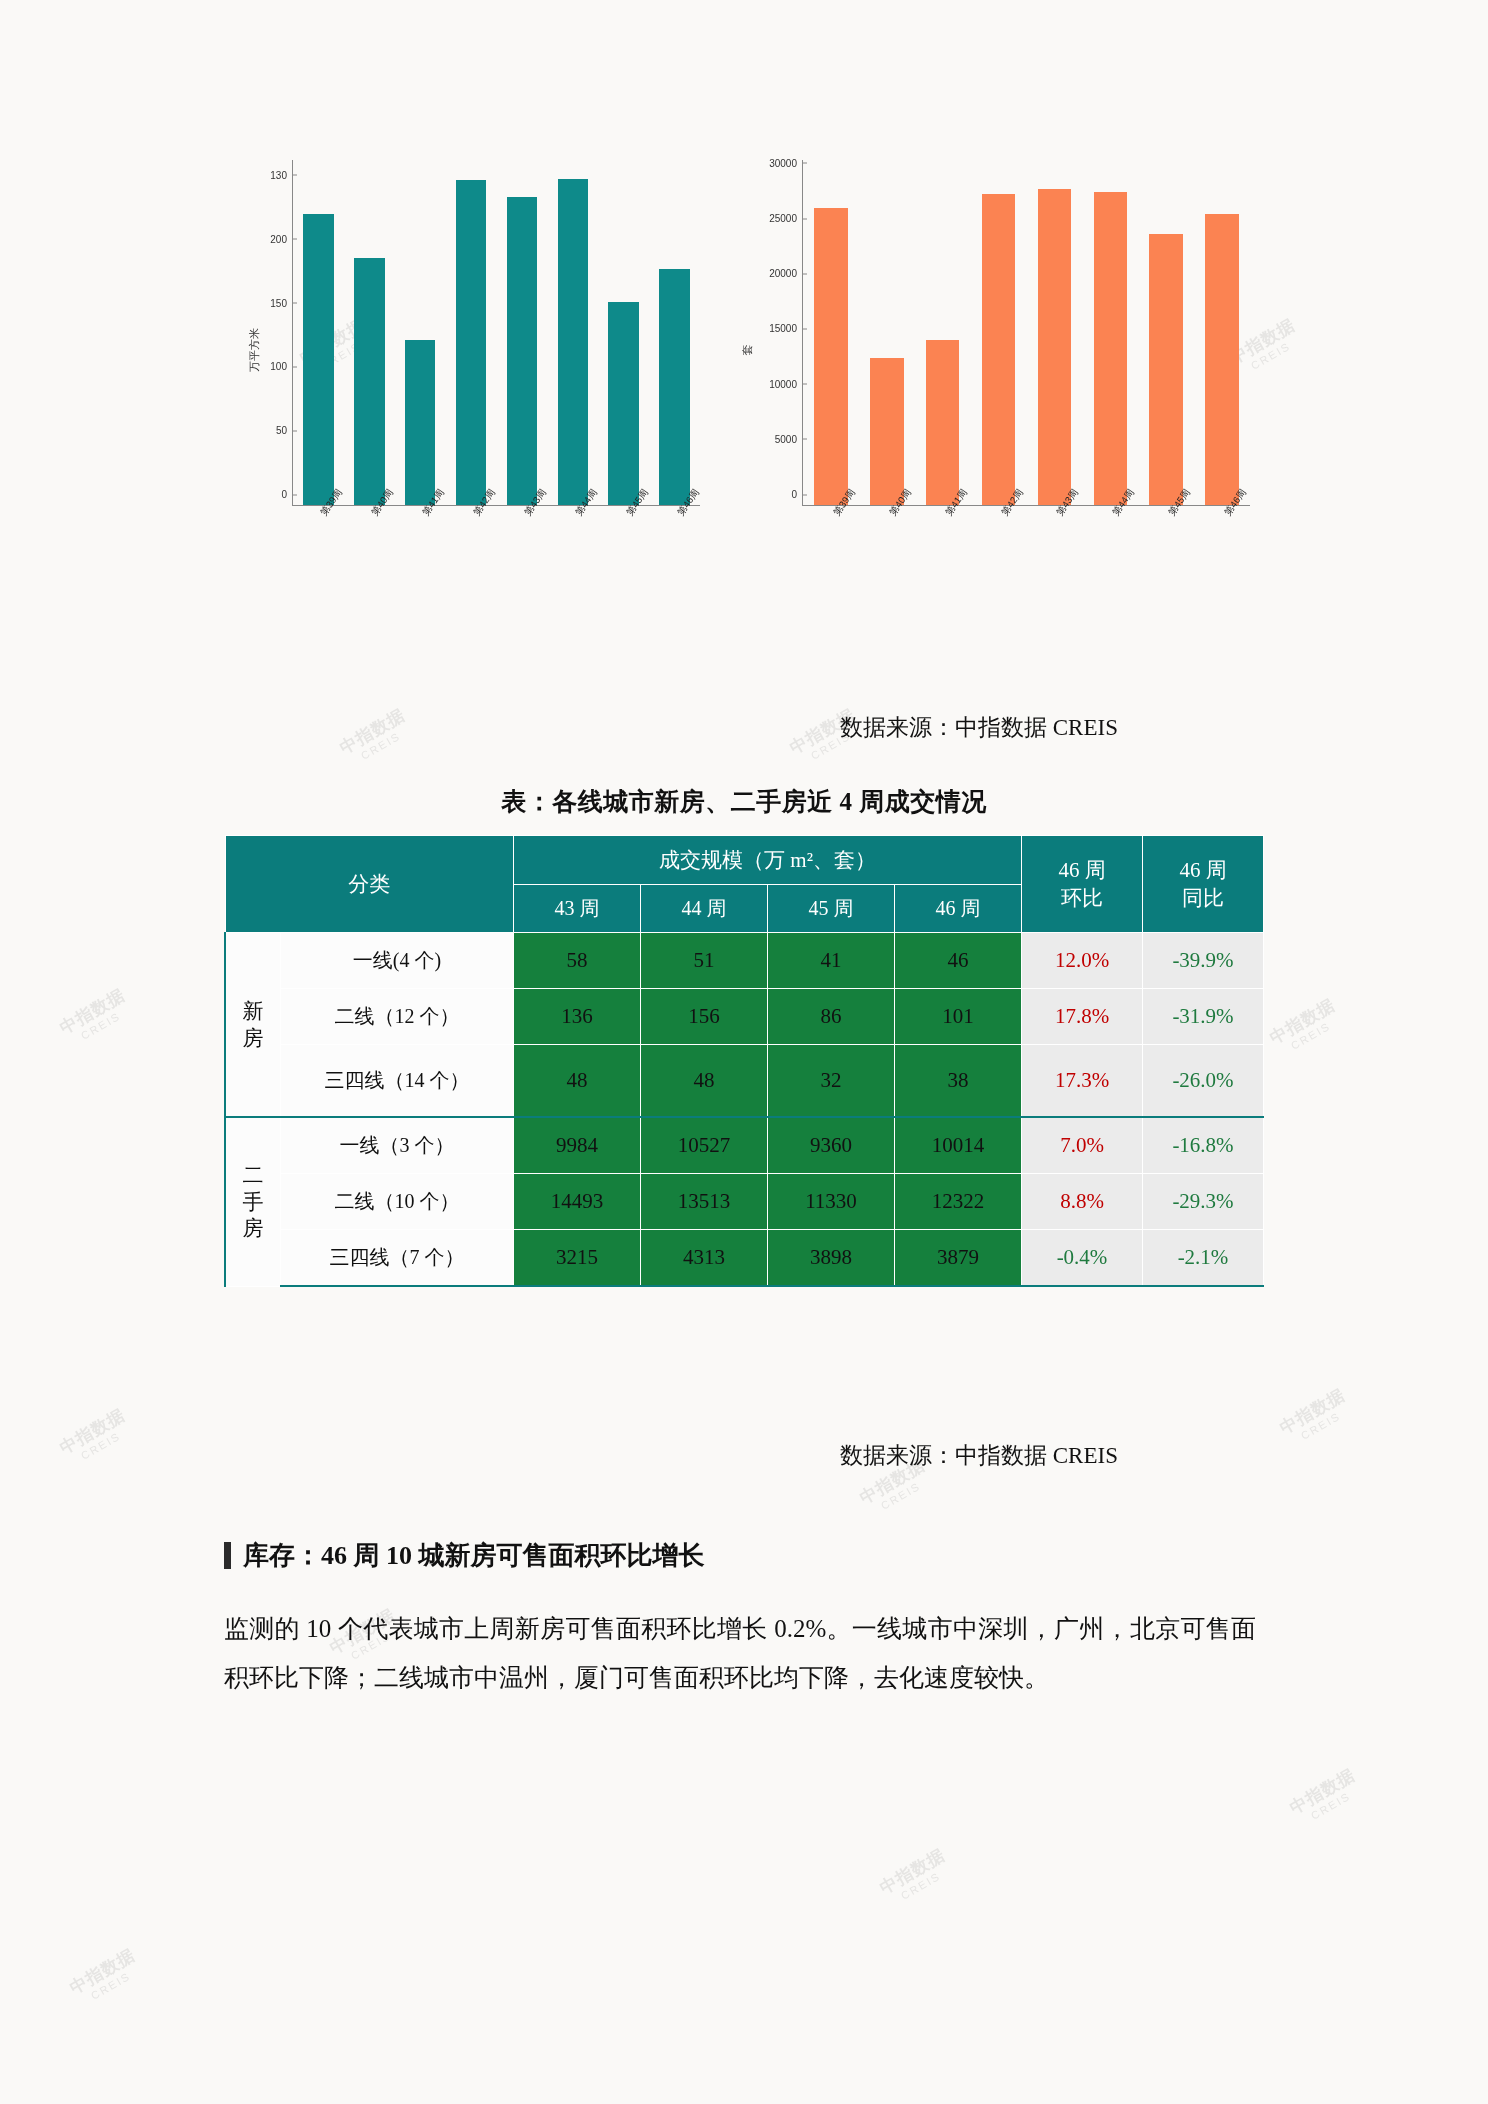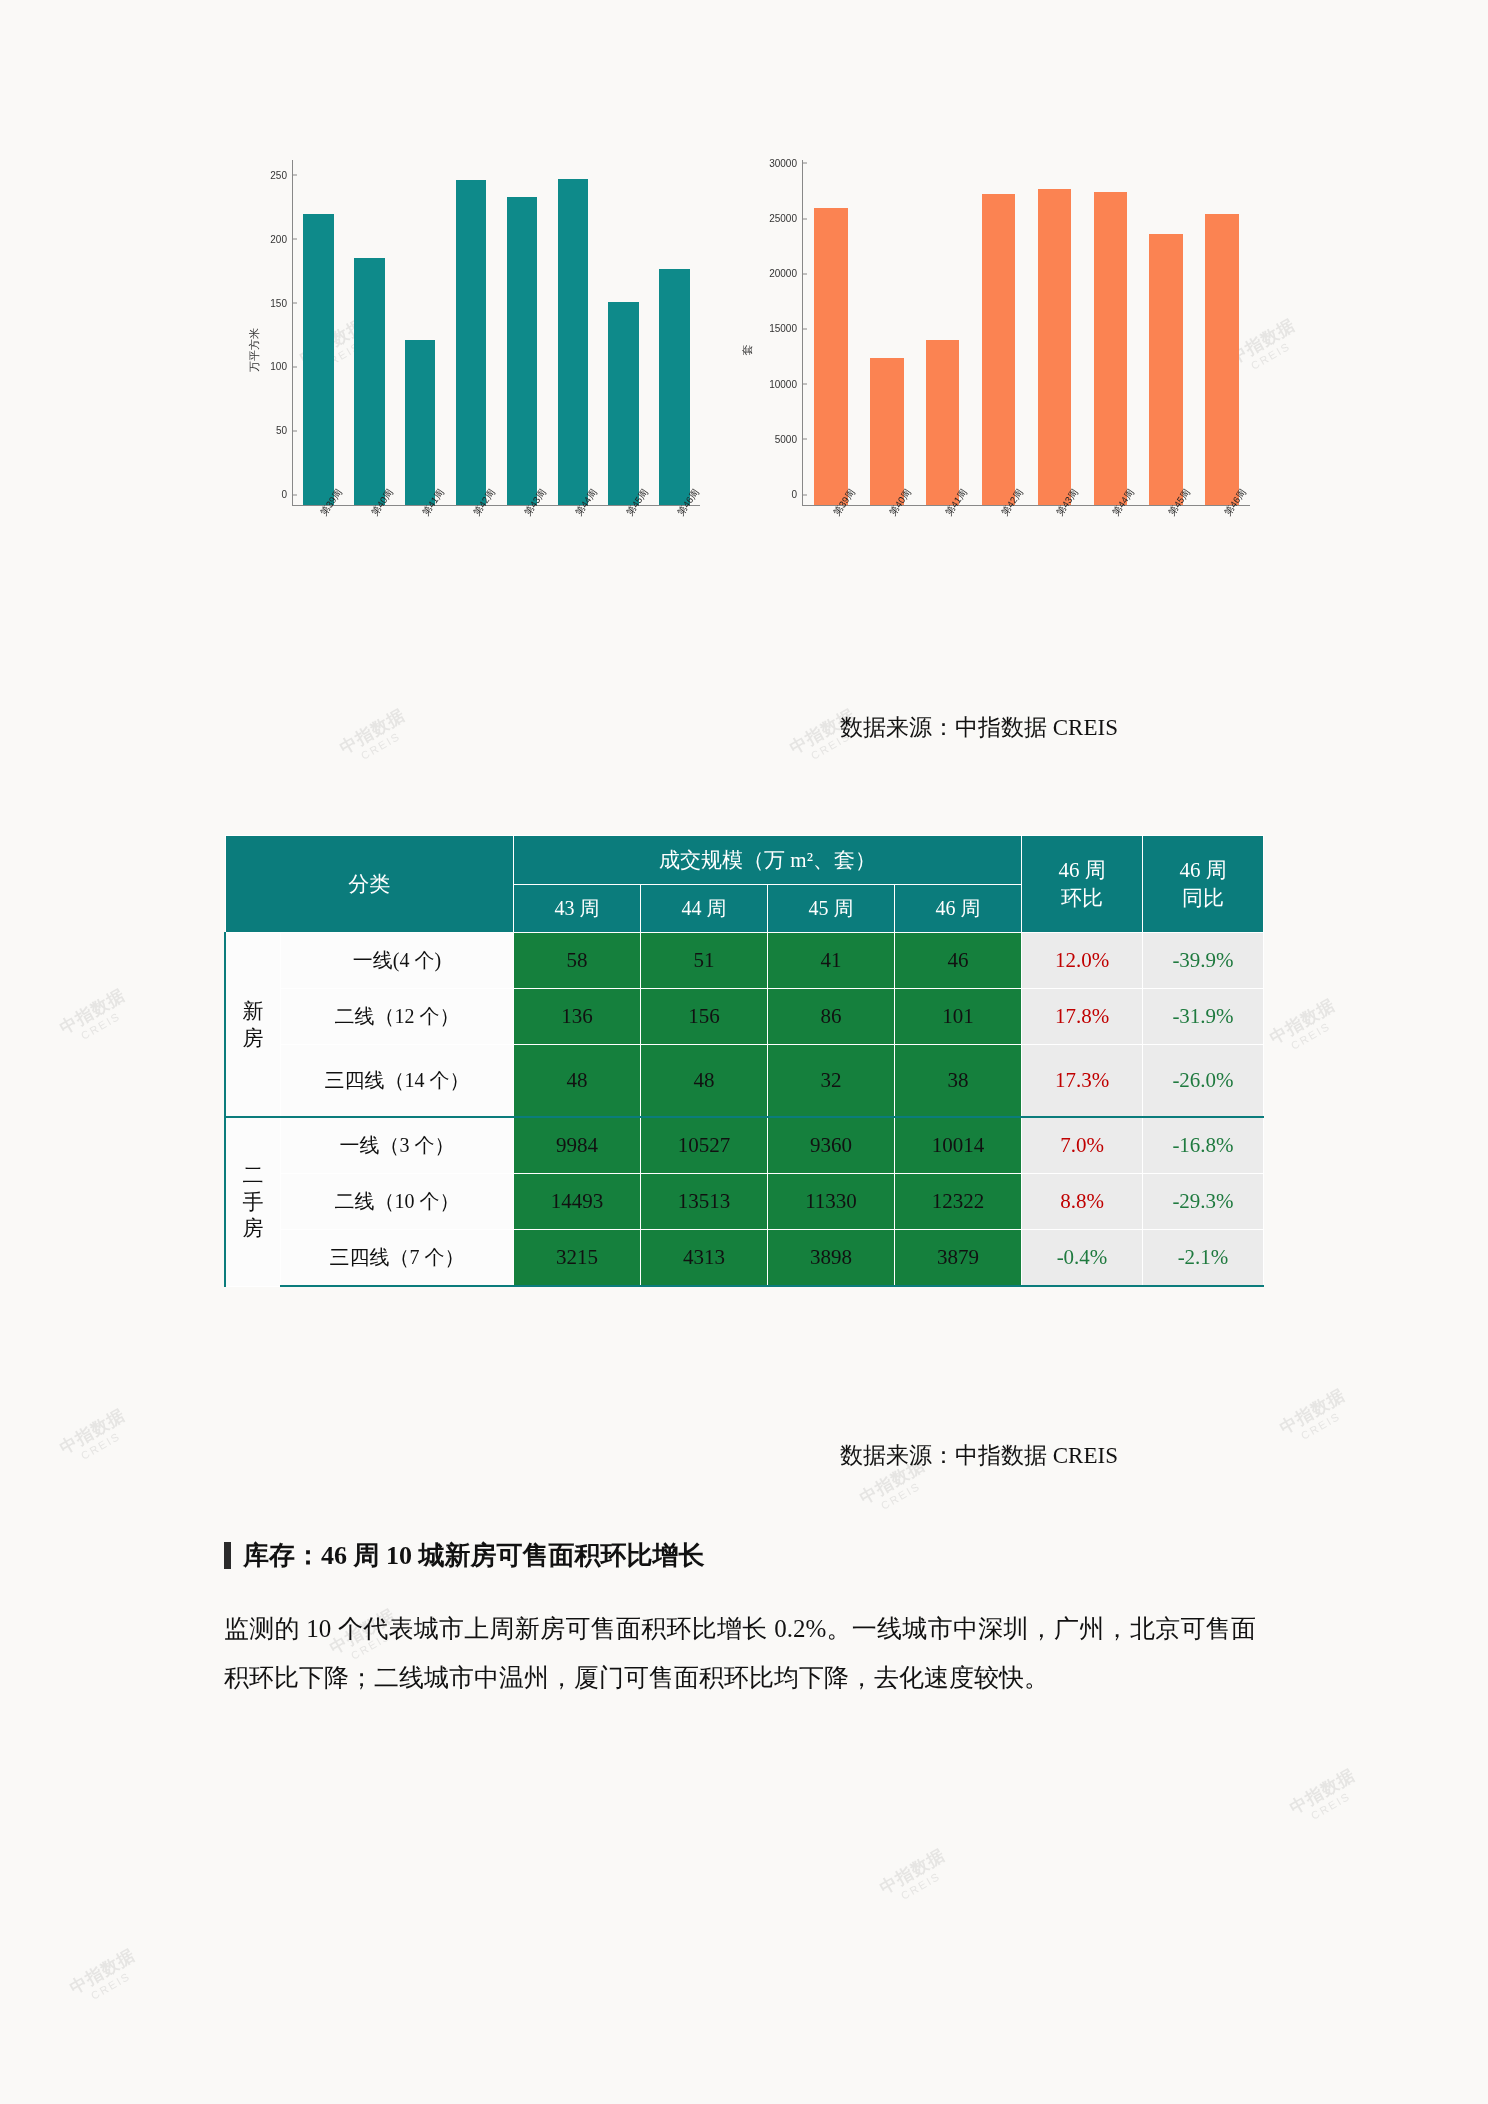--- a/index.html
+++ b/index.html
@@ -253,21 +253,21 @@
   <div class="charts">
 
     <div class="chart-box" id="chart-left">
       <div class="y-axis-title">万平方米</div>
       <div class="plot">
         <div class="tick" style="bottom:0%">0</div>
         <div class="tick" style="bottom:18.5%">50</div>
         <div class="tick" style="bottom:37%">100</div>
         <div class="tick" style="bottom:55.5%">150</div>
         <div class="tick" style="bottom:74%">200</div>
-        <div class="tick" style="bottom:92.5%">250</div>
+        <div class="tick" style="bottom:92.5%">130</div>
         <div class="bars">
           <div class="bar-wrap">
               <div class="bar" style="height:84.4%"></div>
               <div class="xlabel">第39周</div>
             </div>
           <div class="bar-wrap">
               <div class="bar" style="height:71.5%"></div>
               <div class="xlabel">第40周</div>
             </div>
           <div class="bar-wrap">
@@ -341,20 +341,21 @@
               <div class="bar orange" style="height:84.3%"></div>
               <div class="xlabel">第46周</div>
             </div>
         </div>
       </div>
     </div>
   </div>
 
   <div class="source-line" id="chart-source">数据来源：中指数据 CREIS</div>
 
+  <div class="table-title" id="tbl-title">表：各线城市新房、二手房近 4 周成交情况</div>
 
   <div class="tbl-wrap">
     <table class="main">
       <thead>
         <tr>
           <th colspan="2" rowspan="2" style="width:250px;">分类</th>
           <th colspan="4">成交规模（万 m²、套）</th>
           <th rowspan="2" style="width:112px;">
             <div>46 周</div>
             <div>环比</div>

